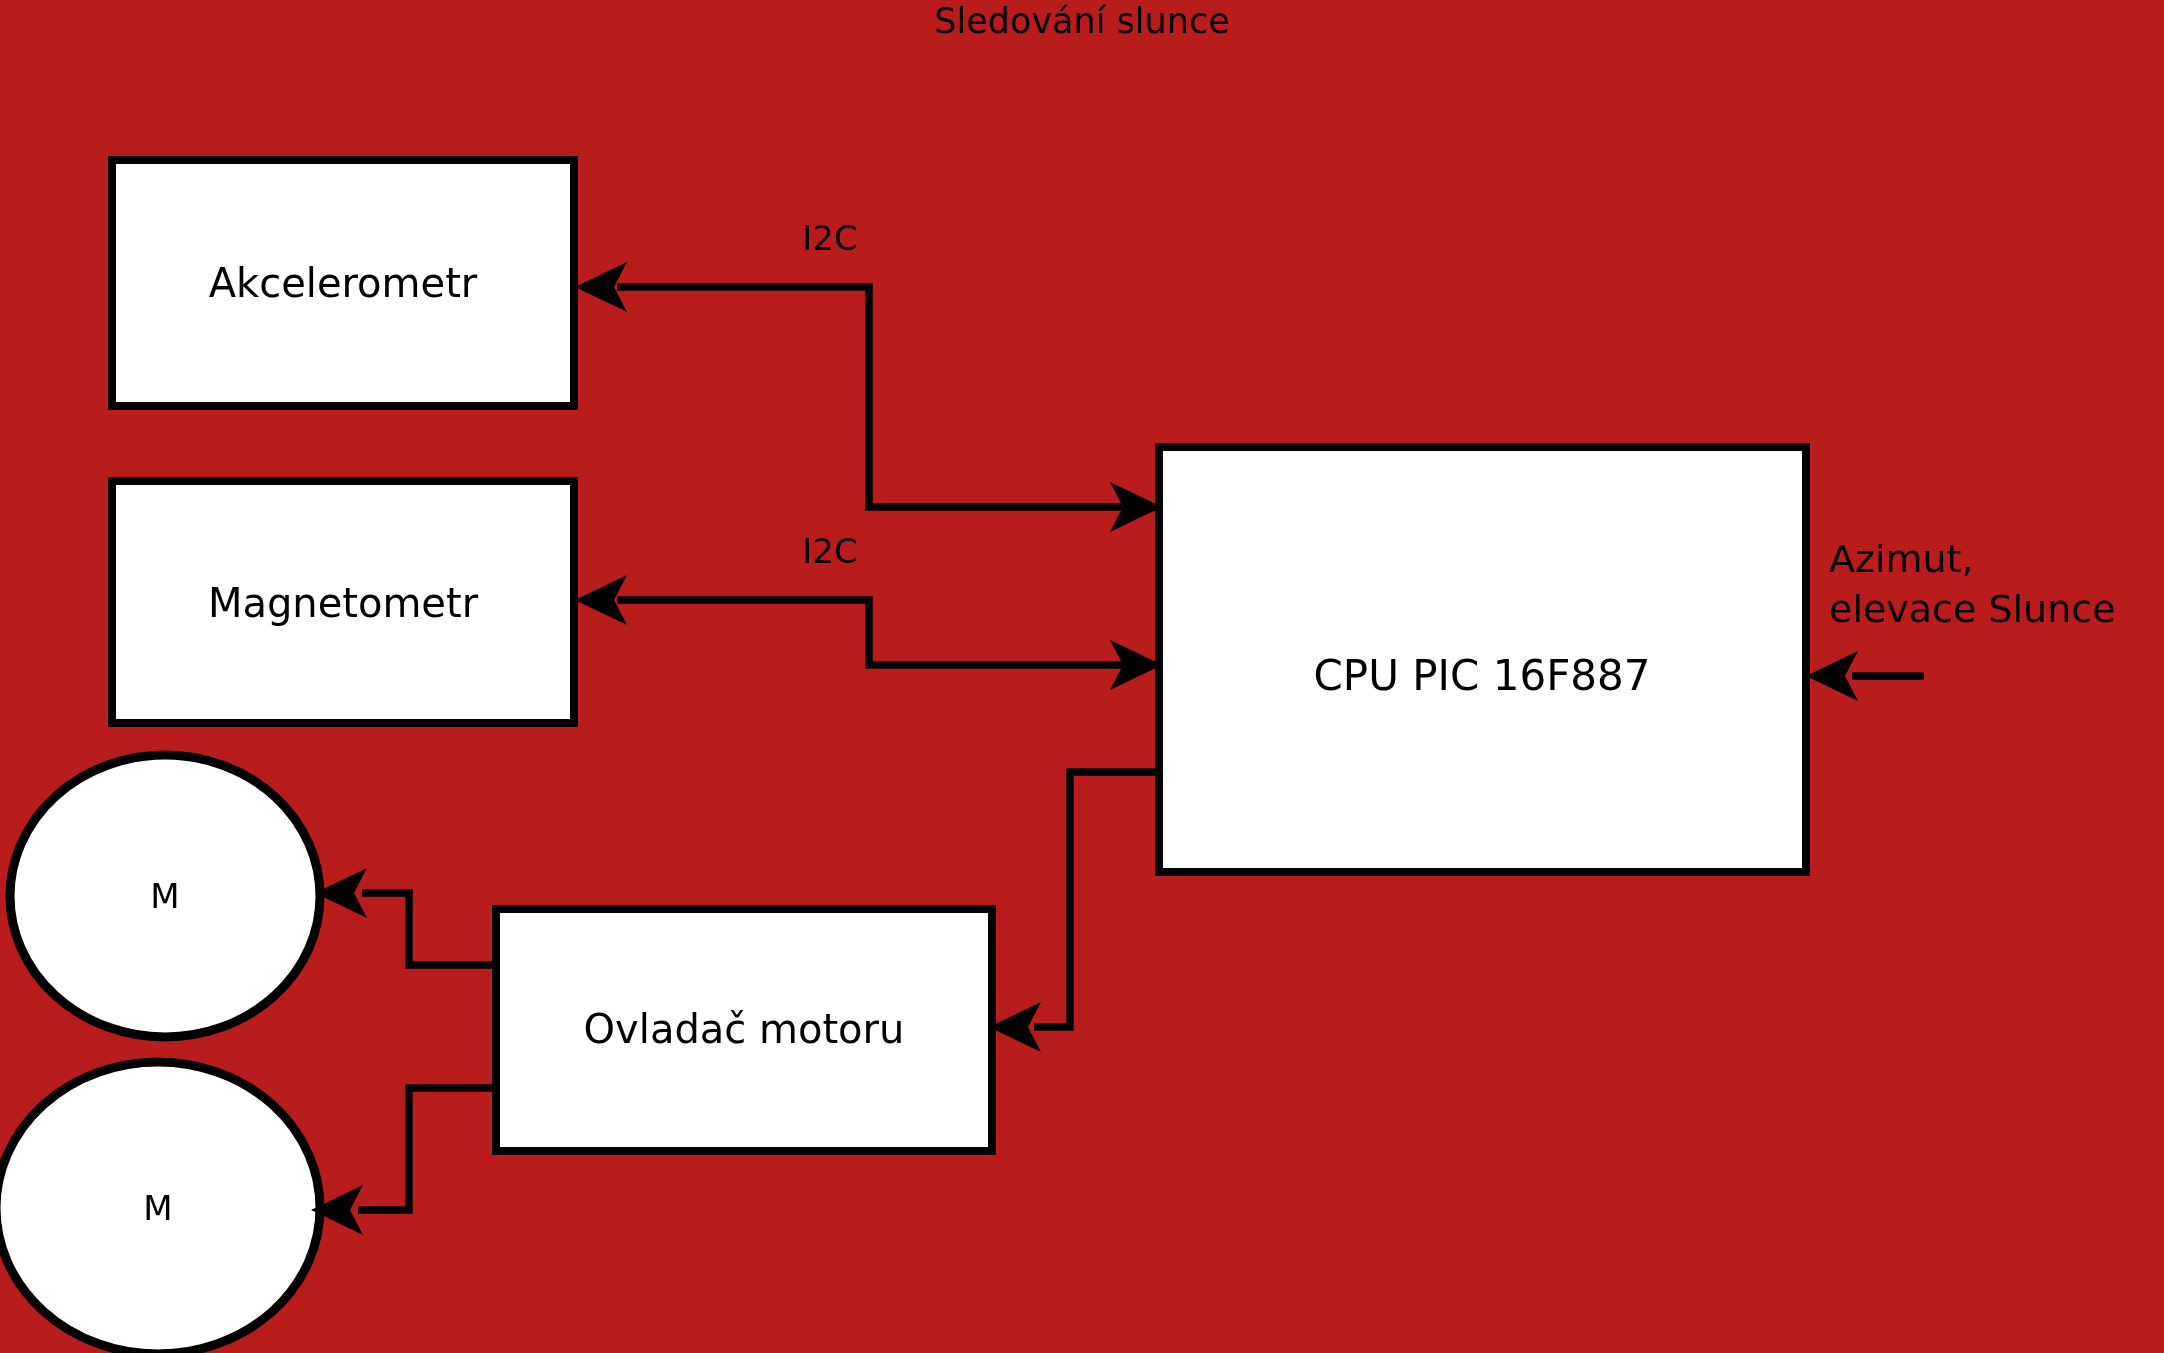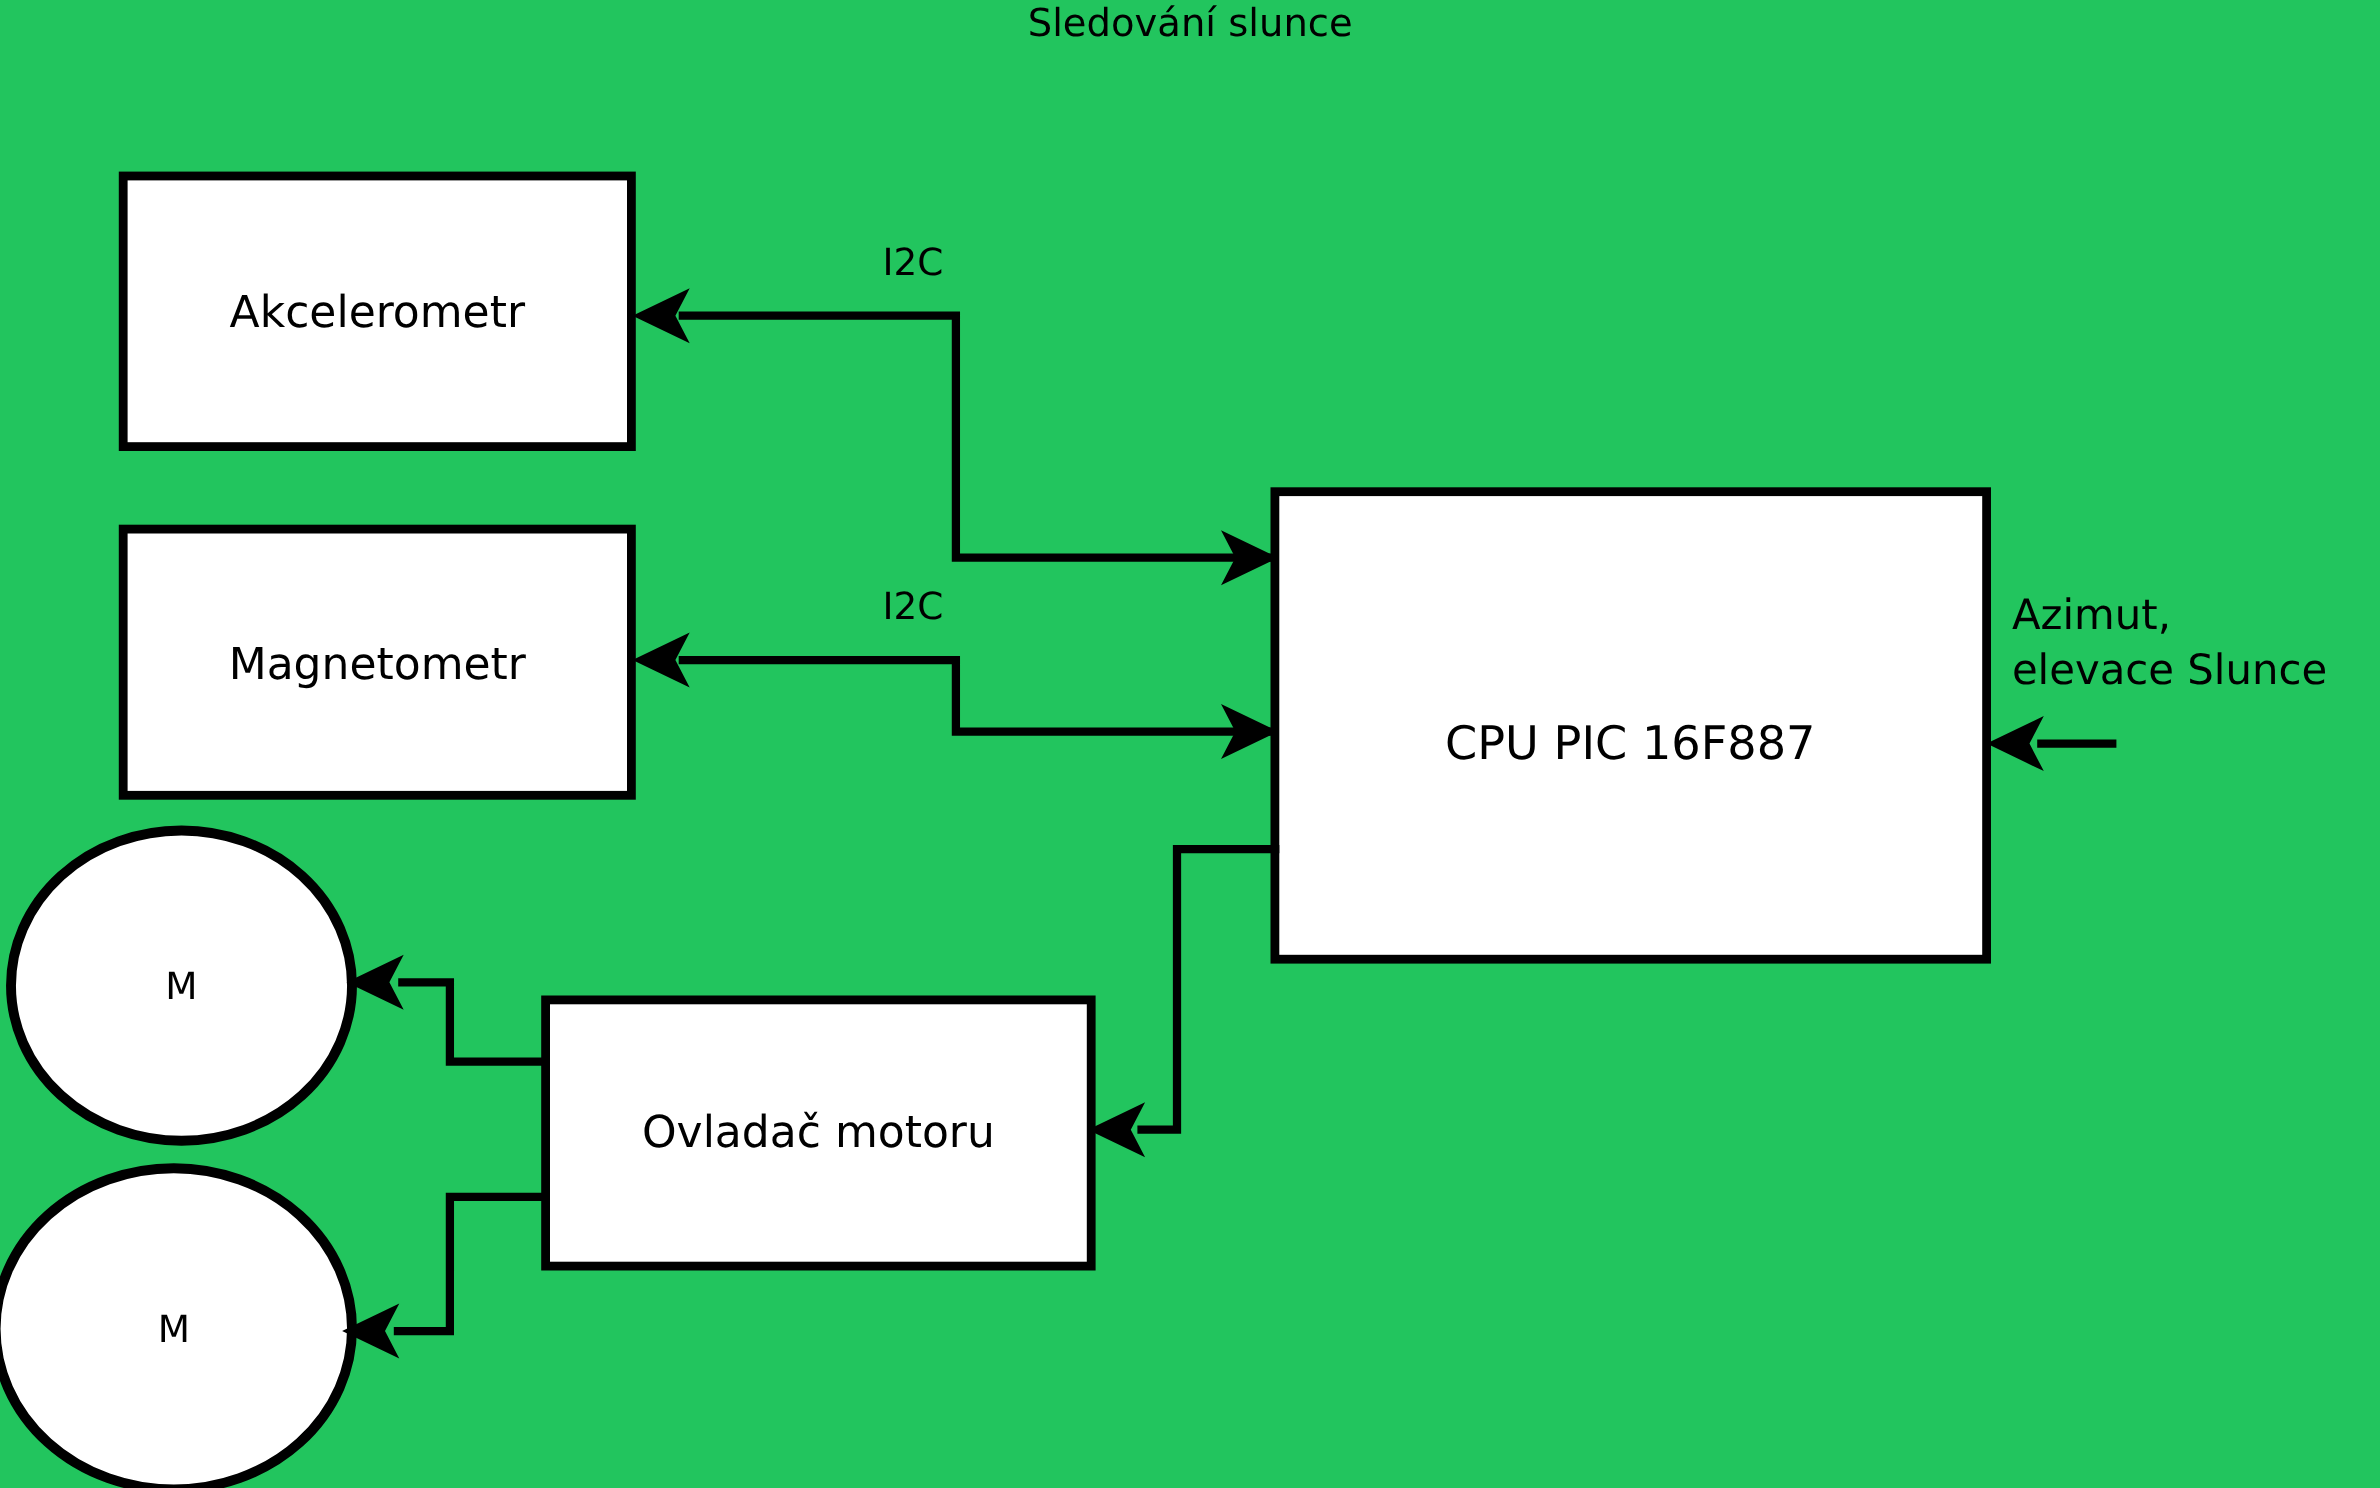--- a/index.html
+++ b/index.html
@@ -7,21 +7,21 @@
     padding: 0;
     background: #ffffff;
   }
   body {
     font-family: "DejaVu Sans", sans-serif;
   }
   #canvas {
     position: relative;
     width: 2164px;
     height: 1353px;
-    background: #22c55e;
+    background: #b91c1c;
     overflow: hidden;
     text-align: center;
   }
   #canvas svg {
     position: absolute;
     top: 0;
     left: 0;
     width: 2164px;
     height: 1353px;
   }

